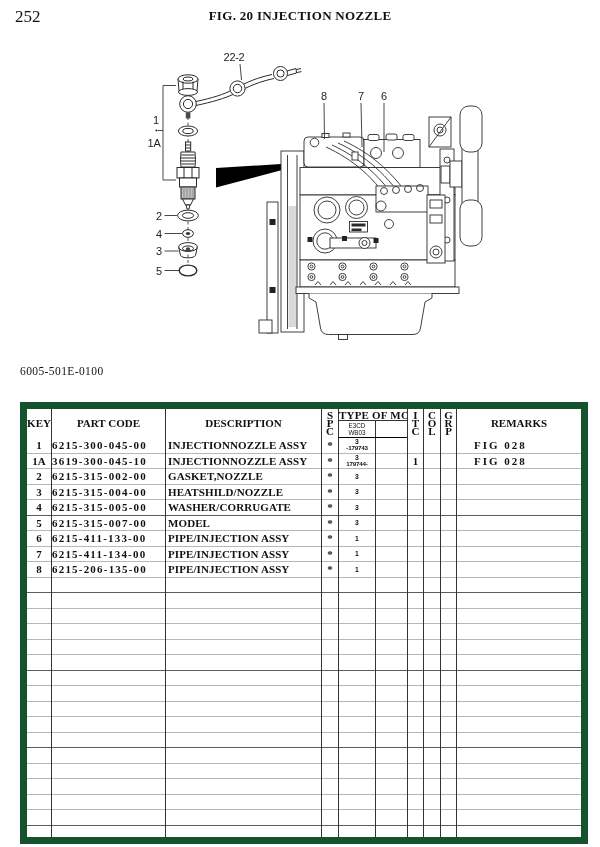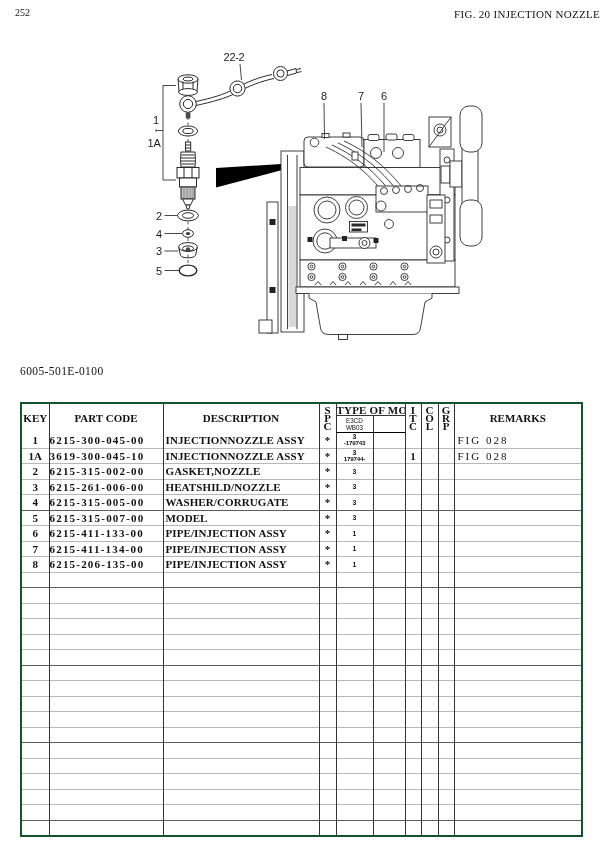--- a/index.html
+++ b/index.html
@@ -1,28 +1,28 @@
 <!DOCTYPE html>
 <html><head>
 <meta charset="utf-8">
 <style>
   html,body{margin:0;padding:0}
   body{
     width:600px;height:847px;position:relative;background:#ffffff;
     font-family:"Liberation Serif",serif;color:#111;overflow:hidden;
   }
-  .page-number{position:absolute;left:15px;top:7px;font-size:10px}
-  .fig-title{position:absolute;left:0;right:0;top:8px;text-align:right;
-    font-weight:normal;font-size:11px;letter-spacing:.3px}
+  .page-number{position:absolute;left:15px;top:7px;font-size:17px}
+  .fig-title{position:absolute;left:0;right:0;top:8px;text-align:center;
+    font-weight:bold;font-size:13px;letter-spacing:.3px}
   .diagram{position:absolute;left:0;top:0;width:600px;height:392px}
   .doc-code{position:absolute;left:20px;top:365px;font-size:11.5px;letter-spacing:.4px}
 
   table.parts{
     position:absolute;left:20px;top:402px;width:561px;
-    border-collapse:collapse;table-layout:fixed;border:2px solid #14532d;
+    border-collapse:collapse;table-layout:fixed;border:7px solid #14532d;
   }
   .parts th,.parts td{padding:0;margin:0;overflow:hidden;white-space:nowrap}
   .parts th{border-left:1px solid #333;font-weight:bold}
   .parts td{border-left:1px solid #333}
   .parts thead tr.hrow1 th{font-size:11px;text-align:center;vertical-align:middle}
   .parts thead th.h-model{font-size:7.5px;height:11px;line-height:10px;letter-spacing:.2px}
   .parts thead th.h-stack{font-size:7.5px;line-height:8px;white-space:pre-line}
   .parts thead th.h-modelsub{font-family:"Liberation Sans",sans-serif;font-weight:normal;
     font-size:6.3px;line-height:7.2px;white-space:pre-line;height:16px;text-align:center;vertical-align:middle}
   .parts thead tr:last-child th{border-bottom:1.5px solid #000}
@@ -34,21 +34,21 @@
   .parts tbody tr:first-child td{border-top:none}
 
   td.c-key{text-align:center;font-weight:bold}
   td.c-part{font-weight:bold;font-size:10.5px;letter-spacing:1.2px;}
   td.c-desc{font-weight:bold;font-size:11.3px;padding-left:2px;letter-spacing:.1px}
   td.c-spc{text-align:center;font-weight:bold;font-size:11px}
   td.c-model1{text-align:center}
   td.c-model1 .qty{display:block;font-family:"Liberation Sans",sans-serif;font-size:6.8px;line-height:7px;font-weight:bold}
   td.c-model1 .serial{display:block;font-family:"Liberation Sans",sans-serif;font-size:6.2px;line-height:6.6px;letter-spacing:-.2px;font-weight:bold}
   td.c-itc{text-align:center;font-weight:bold}
-  td.c-remarks{font-weight:normal;letter-spacing:2px;padding-left:3px}
+  td.c-remarks{font-weight:bold;letter-spacing:2px;padding-left:17px}
 
   svg text{font-family:"Liberation Sans",sans-serif;font-size:11px;fill:#1d1d1d;letter-spacing:-.3px}
 </style>
 </head>
 <body>
 
 <div class="page-number">252</div>
 <div class="fig-title">FIG. 20  INJECTION NOZZLE</div>
 
 <svg class="diagram" viewBox="0 0 600 392" xmlns="http://www.w3.org/2000/svg">
@@ -327,21 +327,21 @@
           <span class="serial"></span>
         </td>
         <td class="c-model2"></td>
         <td class="c-itc"></td>
         <td class="c-col"></td>
         <td class="c-grp"></td>
         <td class="c-remarks"></td>
       </tr>
       <tr>
         <td class="c-key">3</td>
-        <td class="c-part">6215-261-006-00</td>
+        <td class="c-part">6215-315-004-00</td>
         <td class="c-desc">HEATSHILD/NOZZLE</td>
         <td class="c-spc">*</td>
         <td class="c-model1">
           <span class="qty">3</span>
           <span class="serial"></span>
         </td>
         <td class="c-model2"></td>
         <td class="c-itc"></td>
         <td class="c-col"></td>
         <td class="c-grp"></td>

